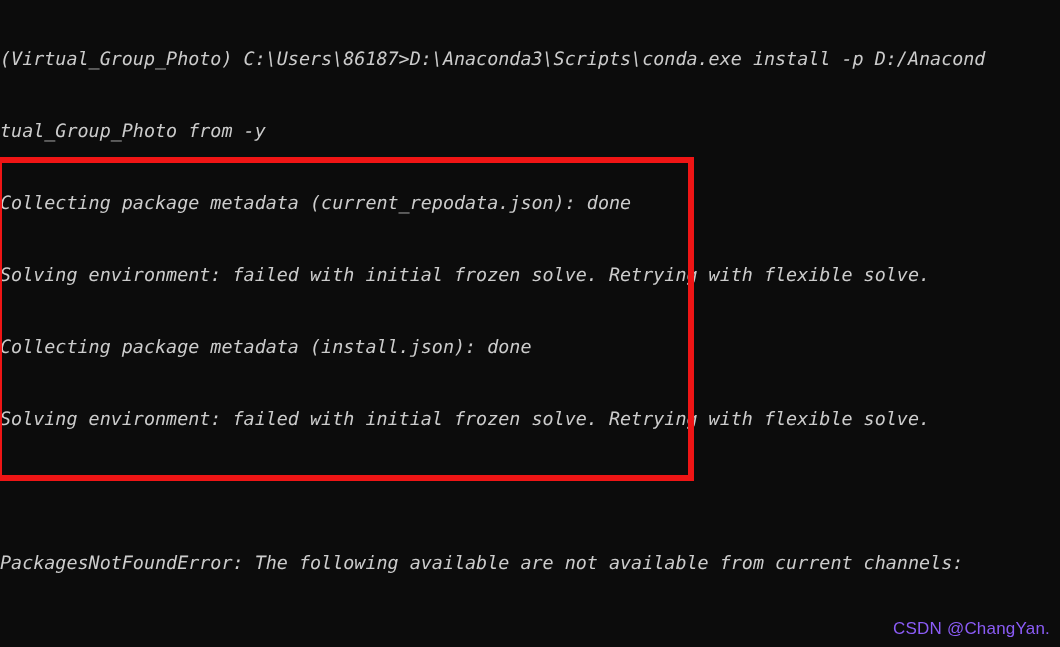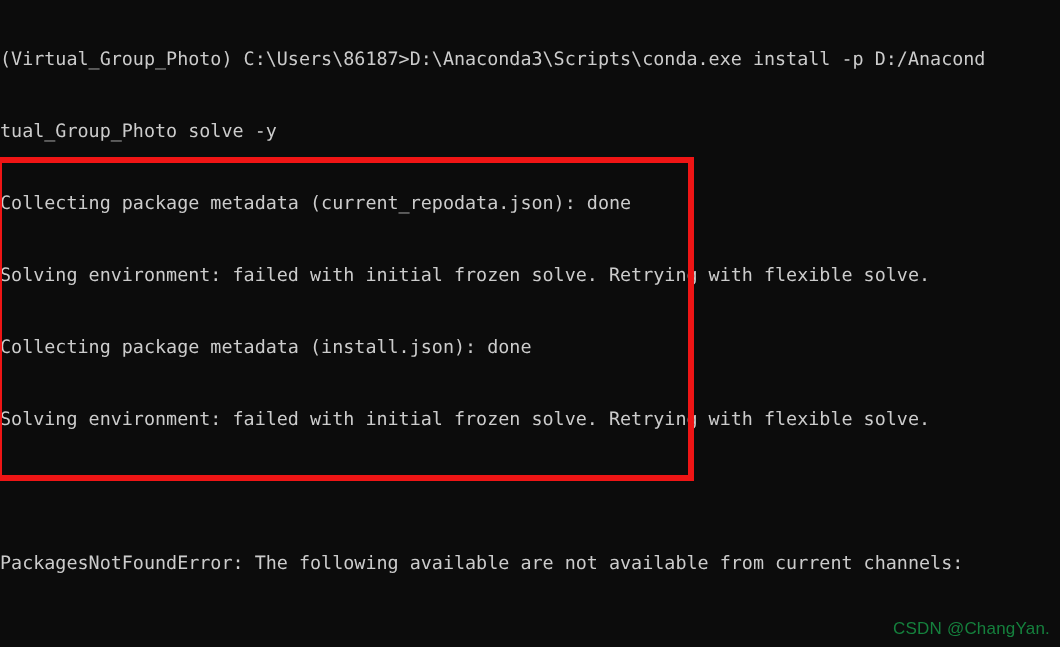--- a/index.html
+++ b/index.html
@@ -29,53 +29,54 @@
     color: #cccccc;
     white-space: pre;
     z-index: 2;
     text-rendering: geometricPrecision;
   }
   .console-line {
     display: block;
     height: 24px;
     white-space: pre;
     overflow: visible;
+    font-style: italic;
   }
   .highlight-box {
     position: absolute;
     left: -4px;
     top: 157px;
     width: 698px;
     height: 324px;
     border: 6px solid #ef1515;
     box-sizing: border-box;
     background: transparent;
     z-index: 3;
     pointer-events: none;
   }
   .watermark {
     position: absolute;
     right: 10px;
     bottom: 8px;
     font-family: "Liberation Sans", sans-serif;
     font-size: 17px;
-    color: #15803d;
+    color: #8b5cf6;
     letter-spacing: 0.2px;
     z-index: 4;
     white-space: pre;
   }
 </style>
 </head>
 <body>
 
 <div id="terminal" style="background: rgb(12, 12, 12);">
 
   <div class="console-text" style="color: rgb(204, 204, 204);">
     <span class="console-line">(Virtual_Group_Photo) C:\Users\86187&gt;D:\Anaconda3\Scripts\conda.exe install -p D:/Anacond</span>
-    <span class="console-line">tual_Group_Photo solve -y</span>
+    <span class="console-line">tual_Group_Photo from -y</span>
     <span class="console-line">Collecting package metadata (current_repodata.json): done</span>
     <span class="console-line">Solving environment: failed with initial frozen solve. Retrying with flexible solve.</span>
     <span class="console-line">Collecting package metadata (install.json): done</span>
     <span class="console-line">Solving environment: failed with initial frozen solve. Retrying with flexible solve.</span>
     <span class="console-line"></span>
     <span class="console-line">PackagesNotFoundError: The following available are not available from current channels:</span>
     <span class="console-line"></span>
     
     
     

